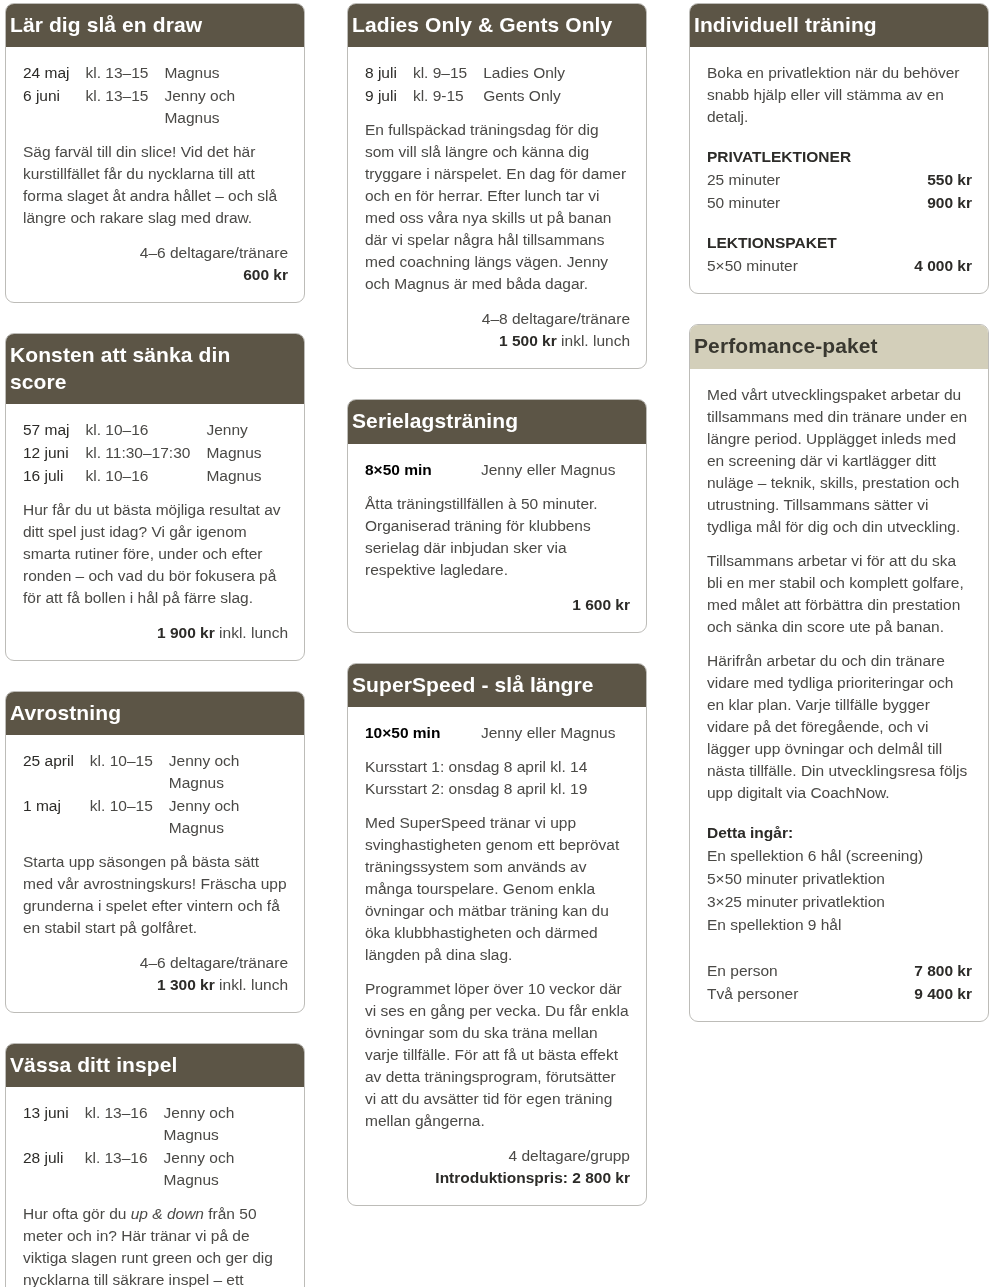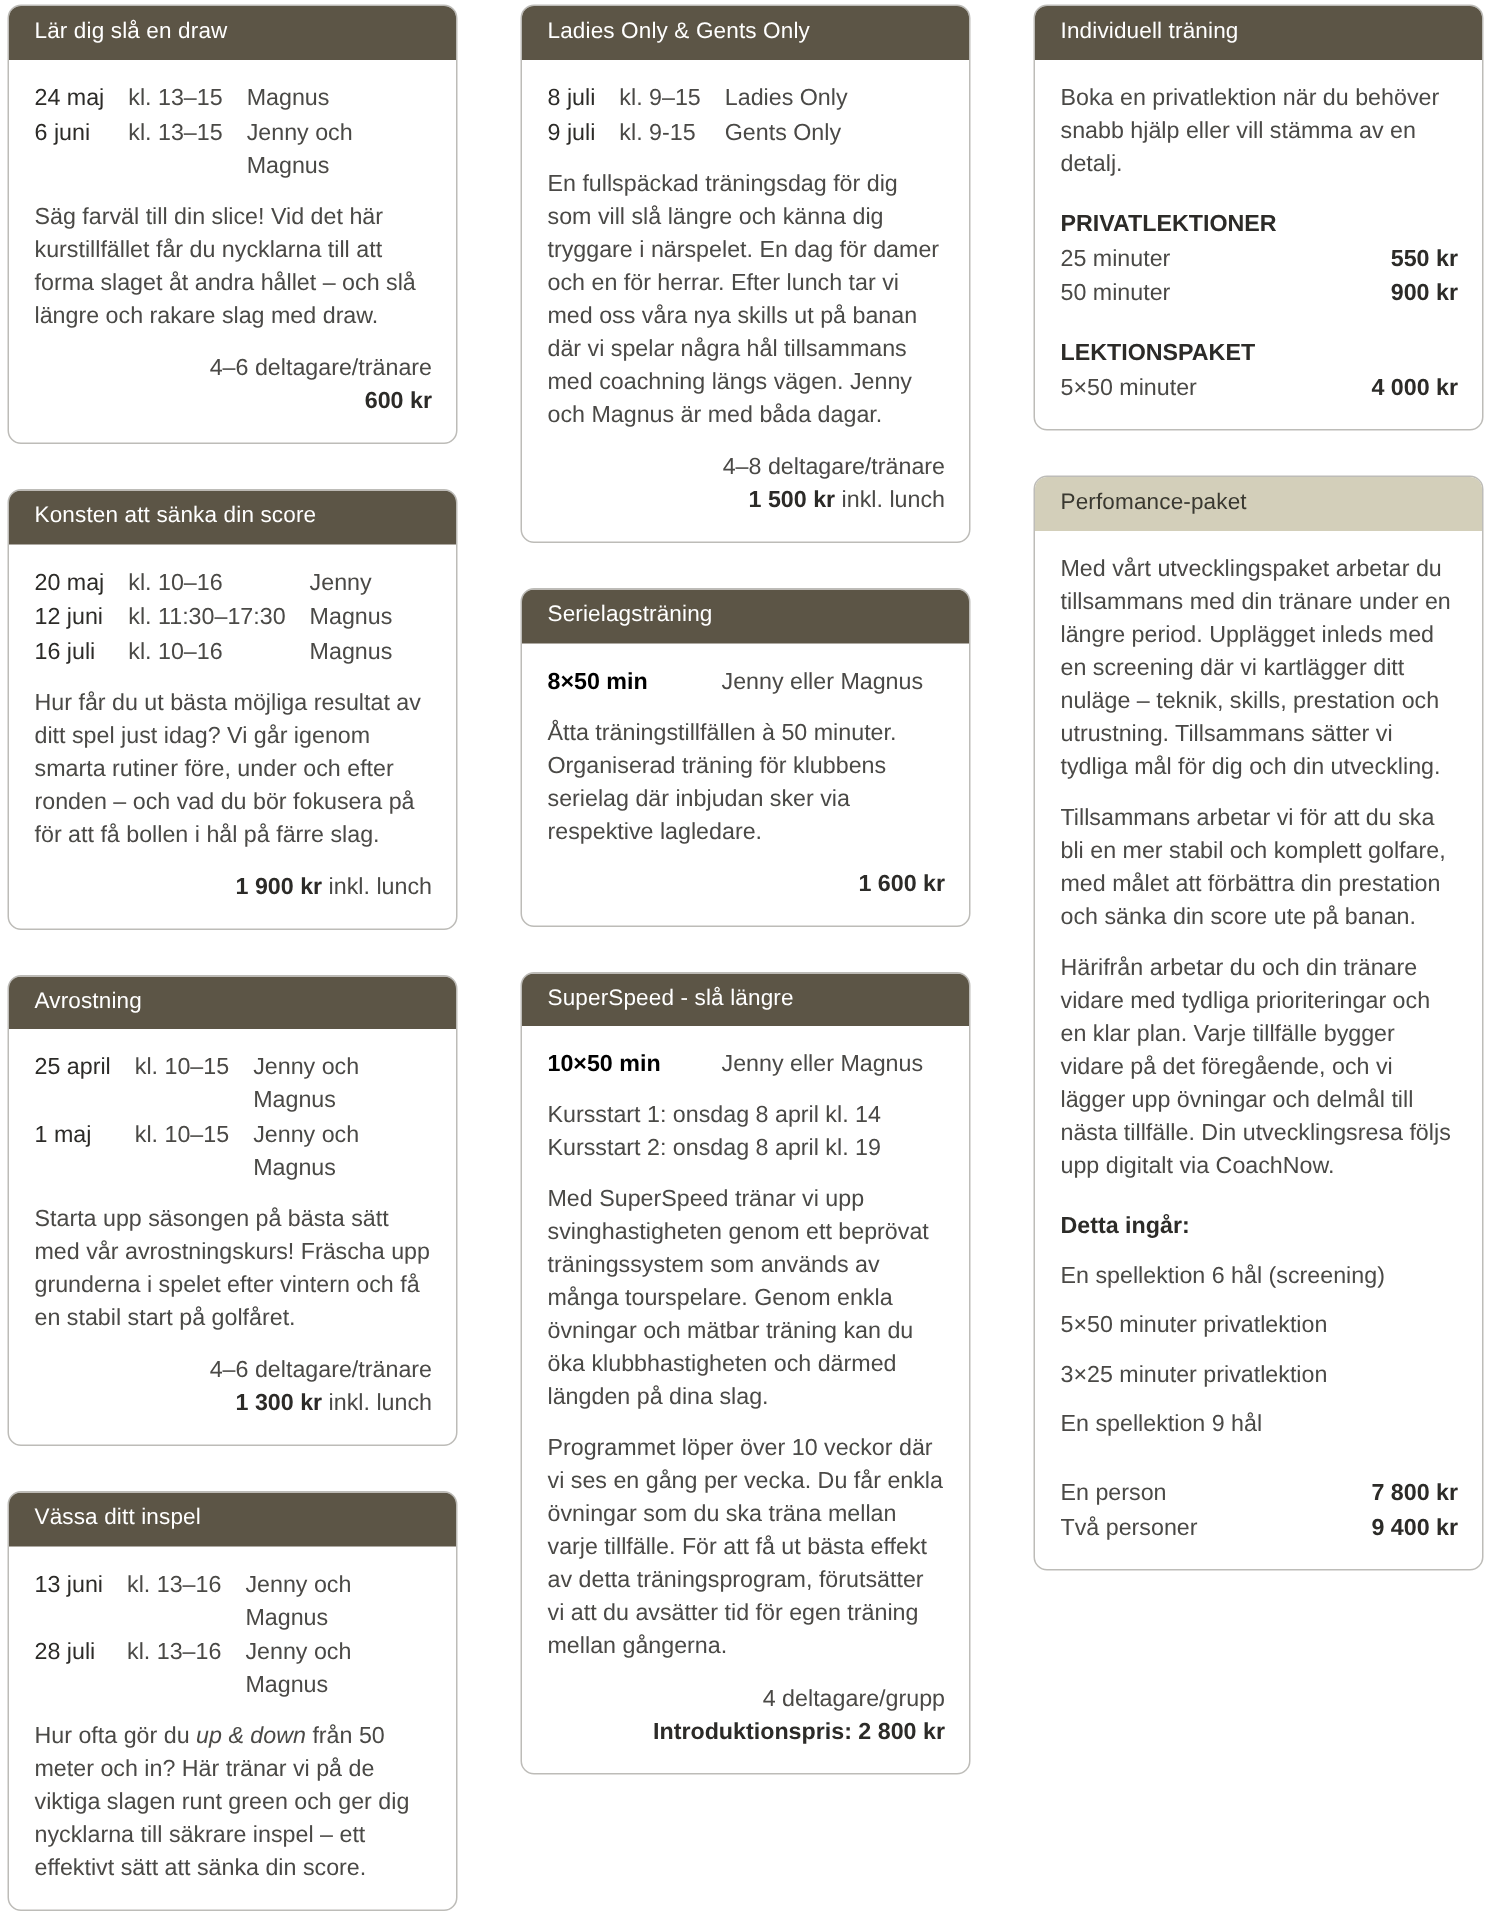--- a/index.html
+++ b/index.html
@@ -15,23 +15,23 @@
   .col{display:flex;flex-direction:column;gap:30px;width:300px;flex:0 0 300px;}
   .card{
     border:1px solid #bdbcb8;
     border-radius:9px;
     background:#ffffff;
     overflow:hidden;
   }
   .card-header{
     background:#5c5546;
     color:#ffffff;
-    padding:8px 17px 9px 17px;
-    font-size:15px;
-    font-weight:normal;
+    padding:8px 17px 9px 4px;
+    font-size:21px;
+    font-weight:bold;
     letter-spacing:.1px;
     line-height:1.25;
   }
   .card-header.tan{
     background:#d3cfba;
     color:#393830;
   }
   .card-body{
     padding:15px 16px 16px 17px;
     font-size:15.5px;
@@ -58,21 +58,21 @@
   .para em{font-style:italic;}
   .card-footer{margin-top:13px;text-align:right;}
   .participants{color:#4a4946;}
   .price-line .price{font-weight:bold;color:#2c2b28;}
   .price-line .suffix{font-weight:normal;color:#4a4946;}
   .section-heading{font-weight:bold;color:#2c2b28;margin-top:18px;}
   .includes-heading{font-weight:bold;color:#2c2b28;margin-top:18px;}
   .price-row{display:flex;justify-content:space-between;margin-top:1px;}
   .price-row .price-value{font-weight:bold;color:#2c2b28;}
   .price-rows-block{margin-top:24px;}
-  .include-item{margin-top:11px;}
+  .include-item{margin-top:1px;}
 </style>
 </head>
 <body>
 
 <div class="page">
   <div class="cols">
     <div class="col">
         <section class="card">
           <div class="card-header">Lär dig slå en draw</div>
           <div class="card-body">
@@ -88,21 +88,21 @@
             <div class="card-footer">
               <div class="participants">4–6 deltagare/tränare</div>
               <div class="price-line"><span class="price">600 kr</span></div>
             </div>
           </div>
         </section>
         <section class="card">
           <div class="card-header">Konsten att sänka din score</div>
           <div class="card-body">
             <div class="schedule">
-              <span class="schedule-date">20 maj</span>
+              <span class="schedule-date">57 maj</span>
               <span class="schedule-time">kl. 10–16</span>
               <span class="schedule-trainer">Jenny</span>
               <span class="schedule-date">12 juni</span>
               <span class="schedule-time">kl. 11:30–17:30</span>
               <span class="schedule-trainer">Magnus</span>
               <span class="schedule-date">16 juli</span>
               <span class="schedule-time">kl. 10–16</span>
               <span class="schedule-trainer">Magnus</span>
             </div>
             <p class="para">Hur får du ut bästa möjliga resultat av ditt spel just idag? Vi går igenom smarta rutiner före, under och efter ronden – och vad du bör fokusera på för att få bollen i hål på färre slag.</p>

